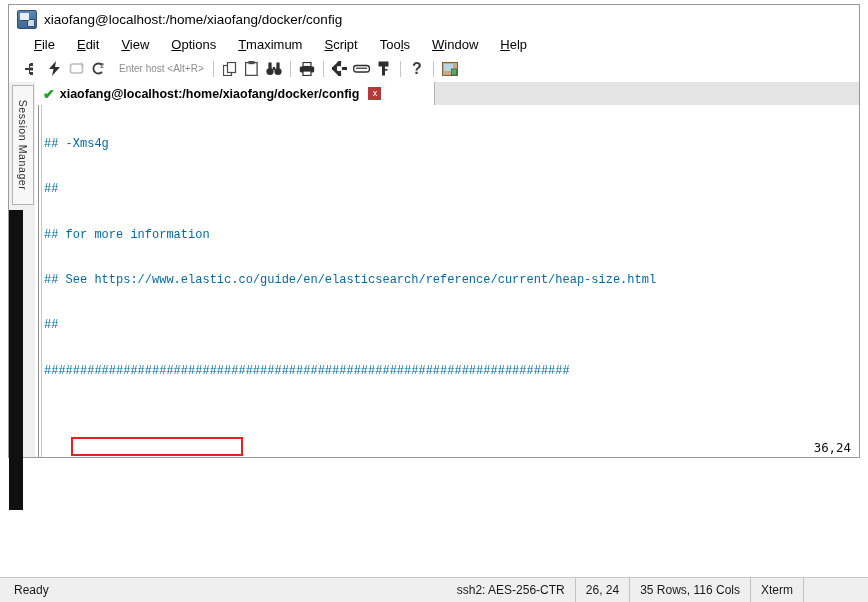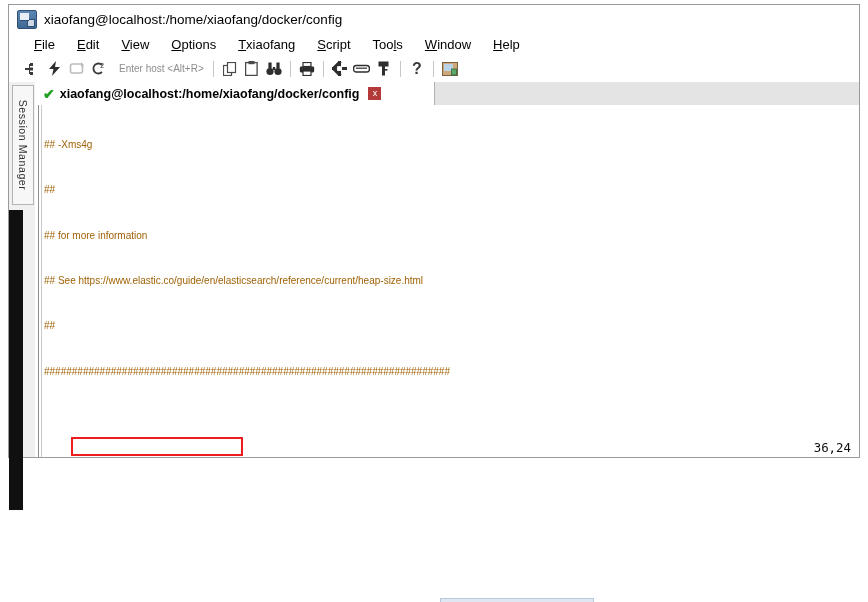--- a/index.html
+++ b/index.html
@@ -127,23 +127,23 @@
     position:absolute;left:0;top:23px;right:0;bottom:0;background:#ffffff;
   }
   .term-left-rule{
     position:absolute;left:3px;top:0;bottom:0;width:1px;background:#8f8f8f;
   }
   .term-left-rule2{
     position:absolute;left:6px;top:0;bottom:0;width:1px;background:#c9c9c9;
   }
   .term{
     position:absolute;left:9px;top:2px;right:0;bottom:0;
-    font-family:Liberation Sans, sans-serif;
-    font-size:10px;line-height:15.1px;
-    color:#a16207;white-space:pre;overflow:hidden;
+    font-family:Liberation Mono, monospace;
+    font-size:12px;line-height:15.1px;
+    color:#0369a1;white-space:pre;overflow:hidden;
     letter-spacing:0px;
   }
   .term-line{height:15.1px;position:relative;}
   .redbox{
     position:absolute;left:62px;top:432px;width:172px;height:19px;
     border:2px solid #ee1c1c;box-sizing:border-box;
     pointer-events:none;
   }
   .pos-indicator{
     position:absolute;right:8px;bottom:2px;
@@ -198,21 +198,21 @@
     <div class="titlebar">
       <div class="title-icon"></div>
       <div class="title-text">xiaofang@localhost:/home/xiaofang/docker/config</div>
     </div>
 
     <div class="menubar">
       <div class="menu-item"><u>F</u><span>ile</span></div>
       <div class="menu-item"><u>E</u><span>dit</span></div>
       <div class="menu-item"><u>V</u><span>iew</span></div>
       <div class="menu-item"><u>O</u><span>ptions</span></div>
-      <div class="menu-item"><u>T</u><span>xiaofang</span></div>
+      <div class="menu-item"><u>T</u><span>maximum</span></div>
       <div class="menu-item"><u>S</u><span>cript</span></div>
       <div class="menu-item">Too<u>l</u><span>s</span></div>
       <div class="menu-item"><u>W</u><span>indow</span></div>
       <div class="menu-item"><u>H</u><span>elp</span></div>
     </div>
 
     <div class="toolbar">
       <div class="tb">
         <svg width="15" height="14" viewBox="0 0 15 14">
             <rect x="0" y="6" width="4" height="2" fill="#3a3a3a"></rect>
@@ -378,14 +378,23 @@
           <div class="pos-indicator">36,24</div>
         </div>
 
       </div>
     </div>
 
     <div class="redbox"></div>
 
   </div>
 
+  <div class="statusbar">
+    <div class="sb-ready">Ready</div>
+    <div class="sb-spacer"></div>
+    <div class="sb-cell first">ssh2: AES-256-CTR</div>
+    <div class="sb-cell">26, 24</div>
+    <div class="sb-cell">35 Rows, 116 Cols</div>
+    <div class="sb-cell">Xterm</div>
+    <div class="sb-cell last"></div>
+  </div>
 
 </div>
 
 </body></html>

